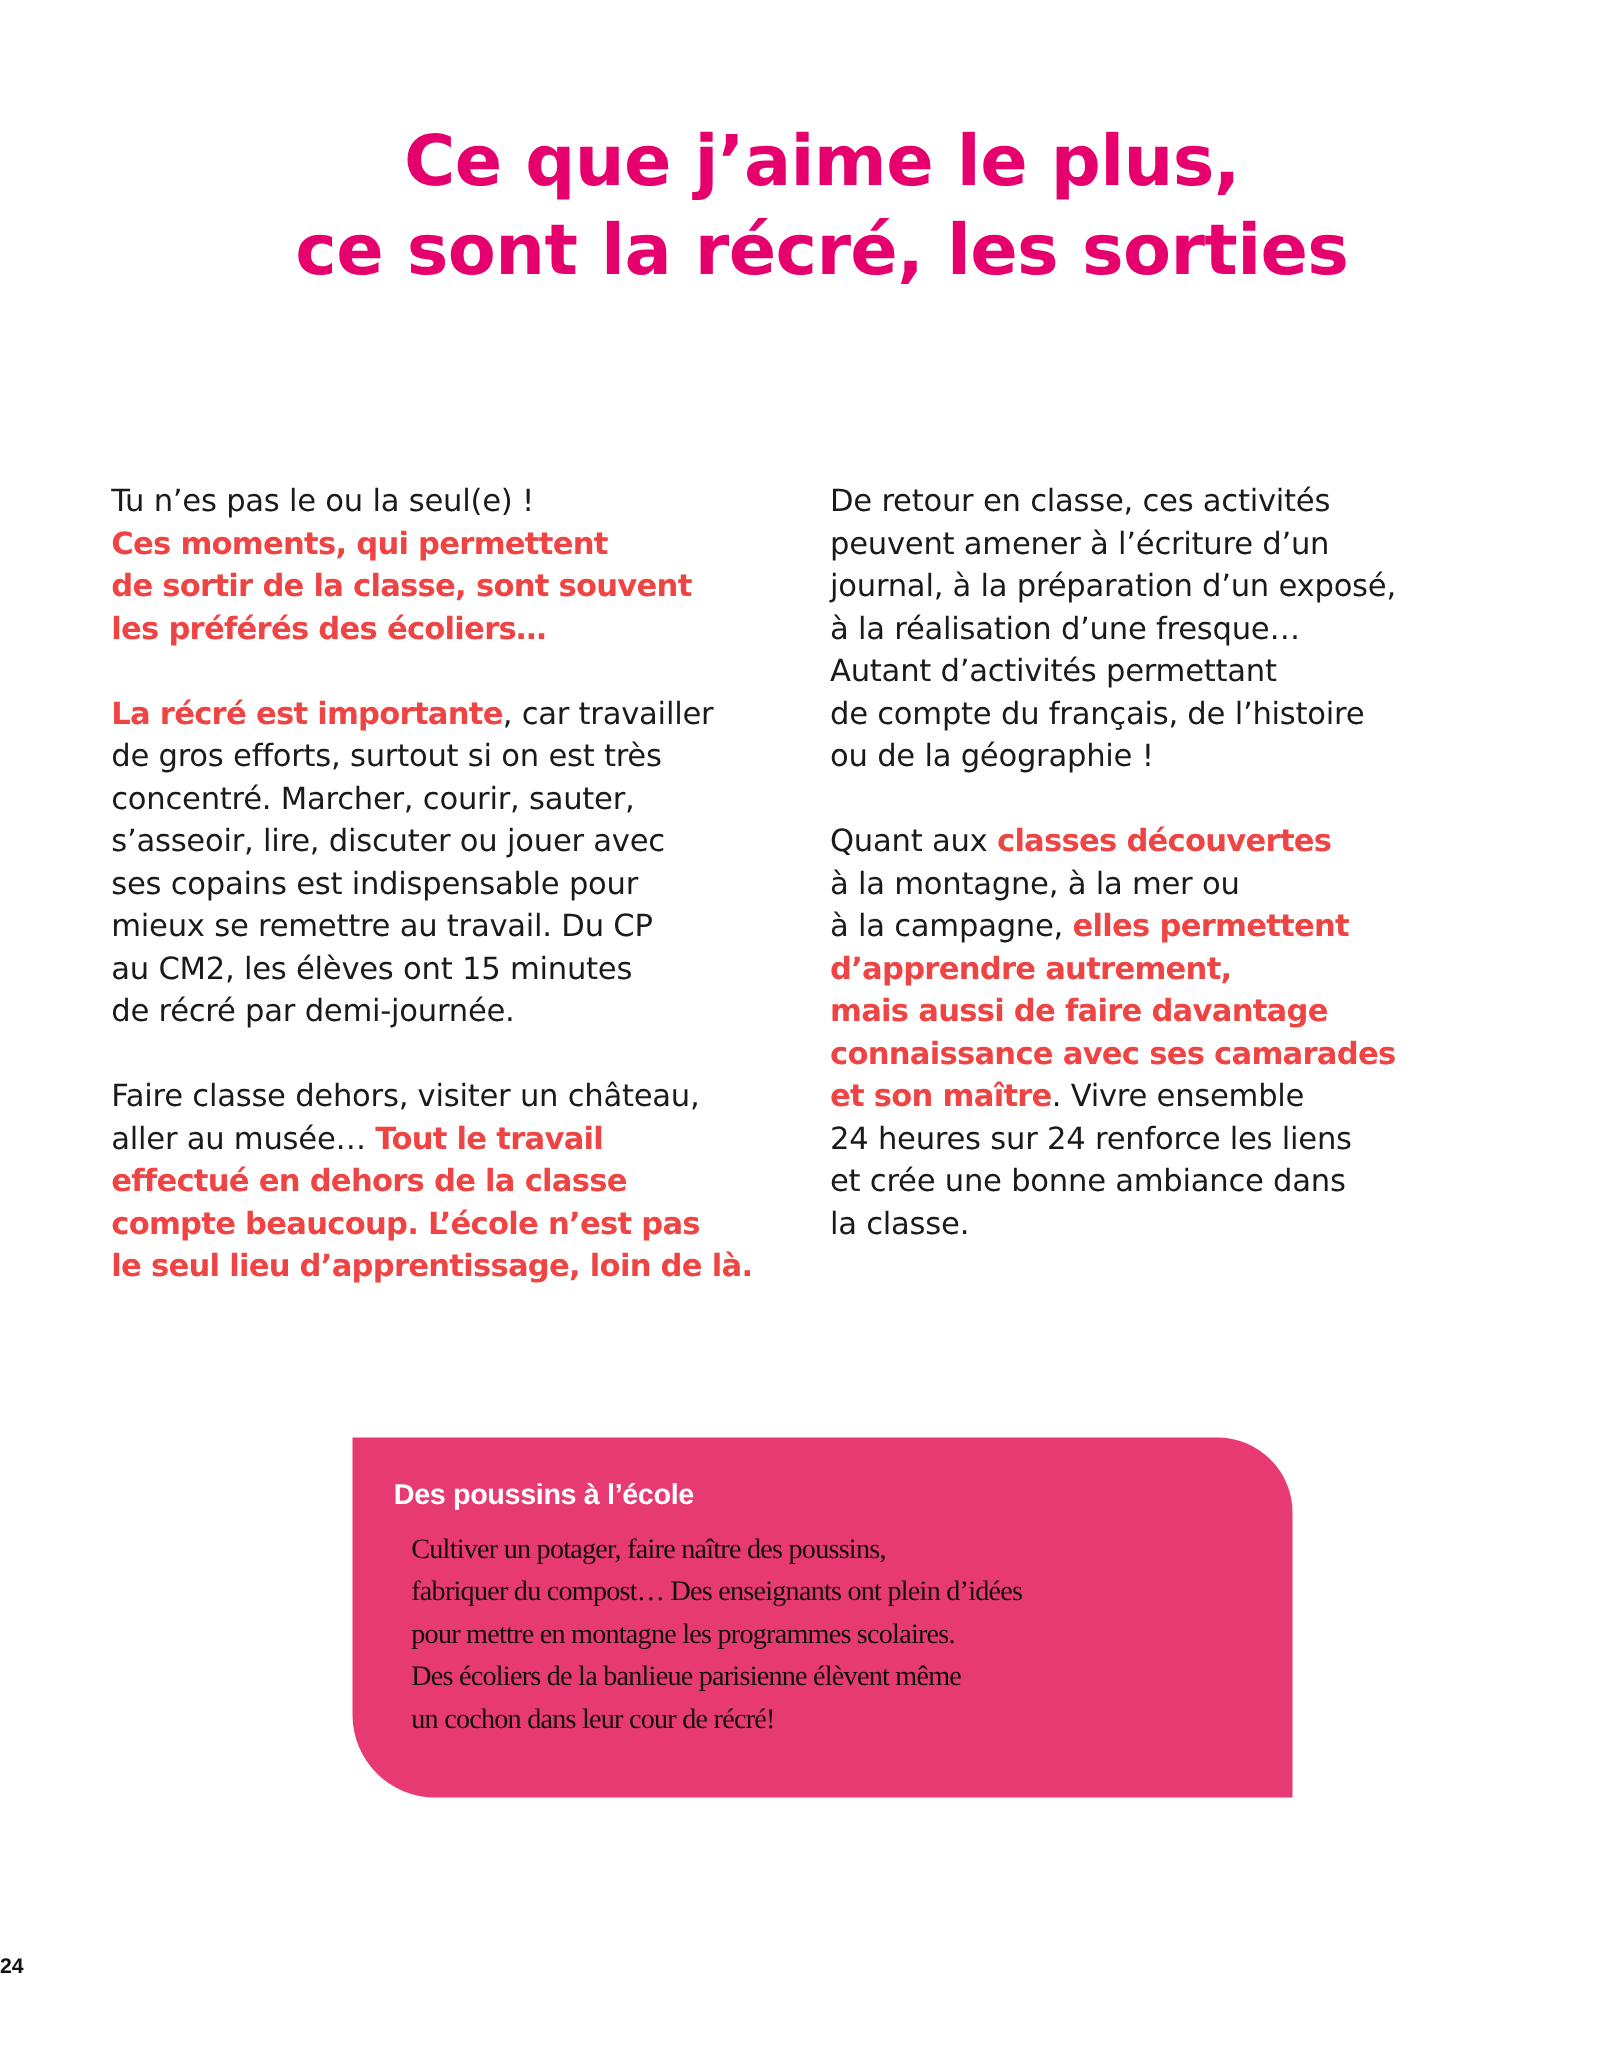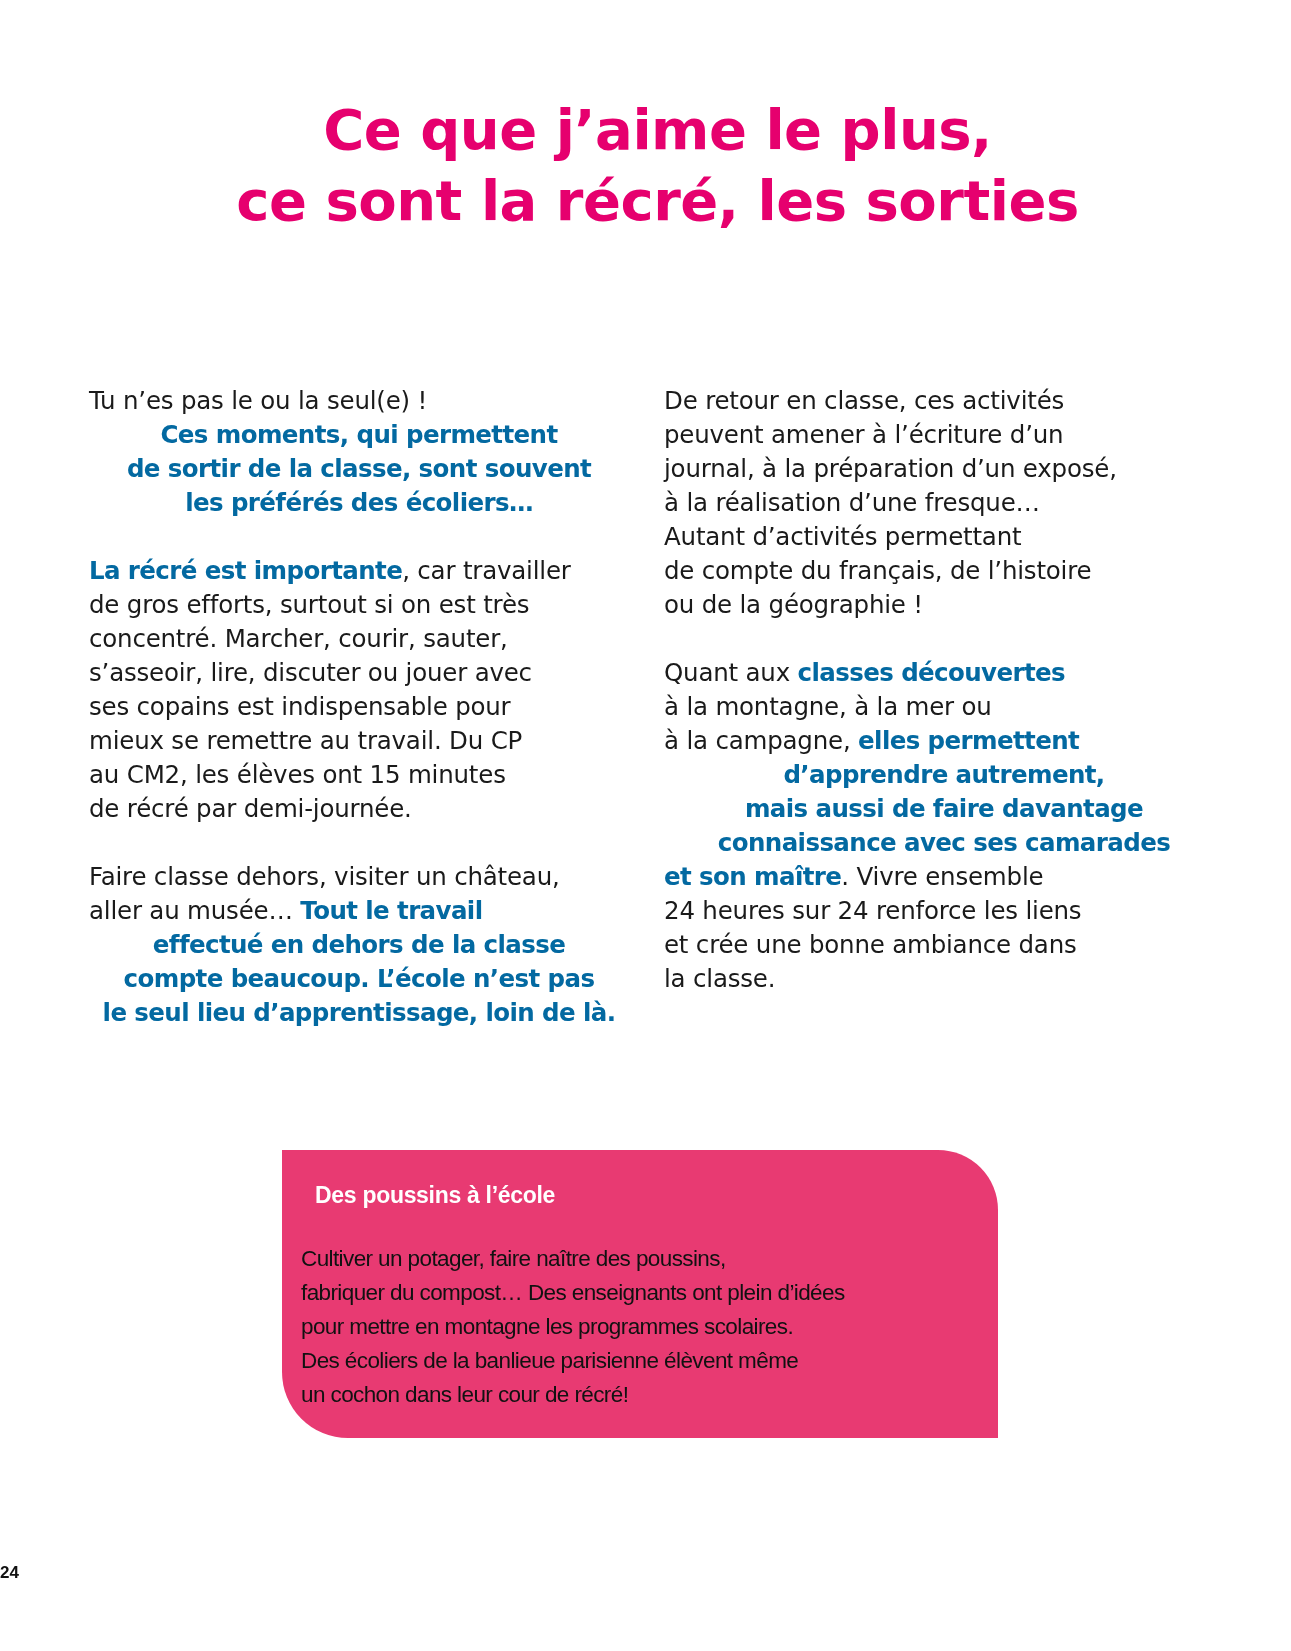--- a/index.html
+++ b/index.html
@@ -37,56 +37,55 @@
       font-size: 24.5px;
       line-height: 34px;
       color: #1a1a1a;
       font-weight: normal;
       letter-spacing: -0.2px;
     }
     .col-left { left: 89px; width: 540px; }
     .col-right { left: 664px; width: 560px; }
     .line { display: block; white-space: nowrap; }
     .hl {
-      color: #0369a1;
+      color: #ef4444;
       font-weight: bold;
       letter-spacing: -0.6px;
-      text-align: center;
     }
     .para-gap { display: block; height: 34px; }
     .callout {
       position: absolute;
       left: 282px;
       top: 1150px;
       width: 716px;
       height: 288px;
       background: #e83a72;
       border-radius: 0 60px 0 66px;
+      padding-left: 36px;
     }
     .callout-title {
       position: absolute;
       left: 33px;
       top: 32px;
       font-family: "Liberation Sans", sans-serif;
       font-weight: bold;
       font-size: 23px;
       color: #ffffff;
       white-space: nowrap;
       letter-spacing: -0.3px;
     }
     .callout-body {
       position: absolute;
-      left: 19px;
+      left: 47px;
       top: 72px;
-      font-family: Liberation Sans, sans-serif;
+      font-family: Liberation Serif, serif;
       font-size: 22.5px;
       line-height: 34px;
       color: #111111;
       letter-spacing: -0.6px;
-      margin-top: 20px;
     }
     .callout-body .line { white-space: nowrap; }
     .page-number {
       position: absolute;
       left: 0;
       width: 1291px;
       top: 1563px;
       text-align: left;
       font-family: "Liberation Sans", sans-serif;
       font-weight: bold;

